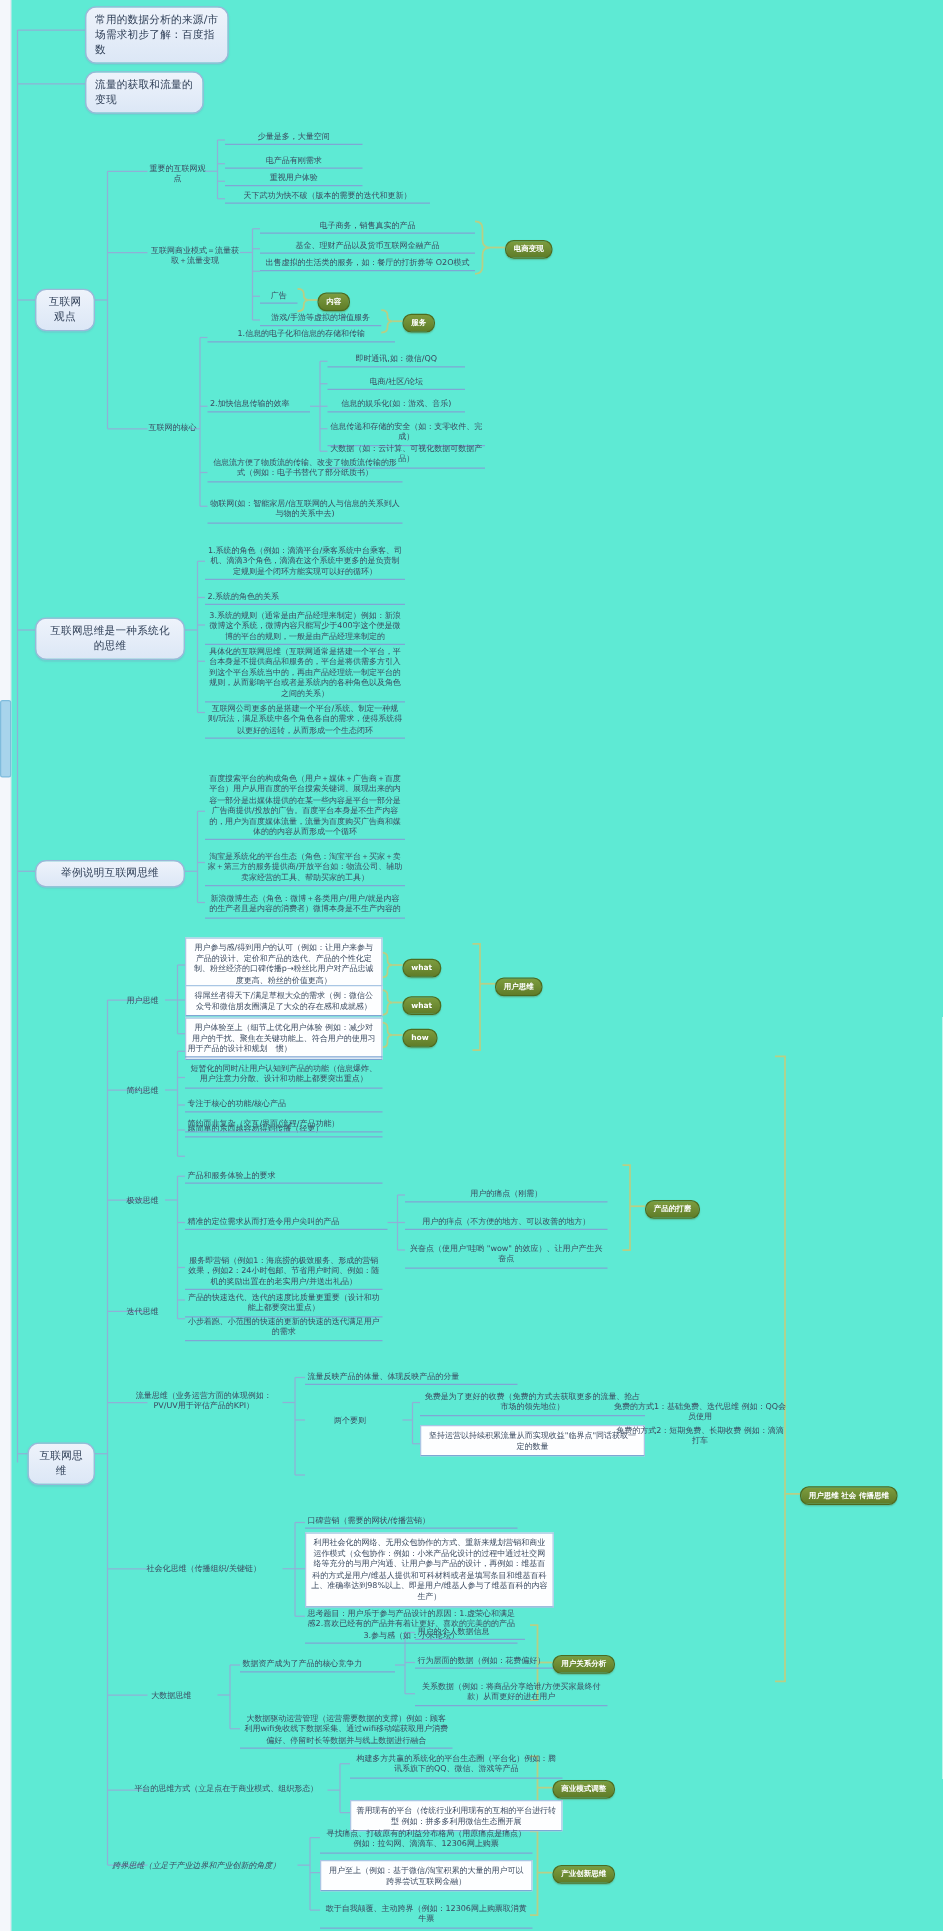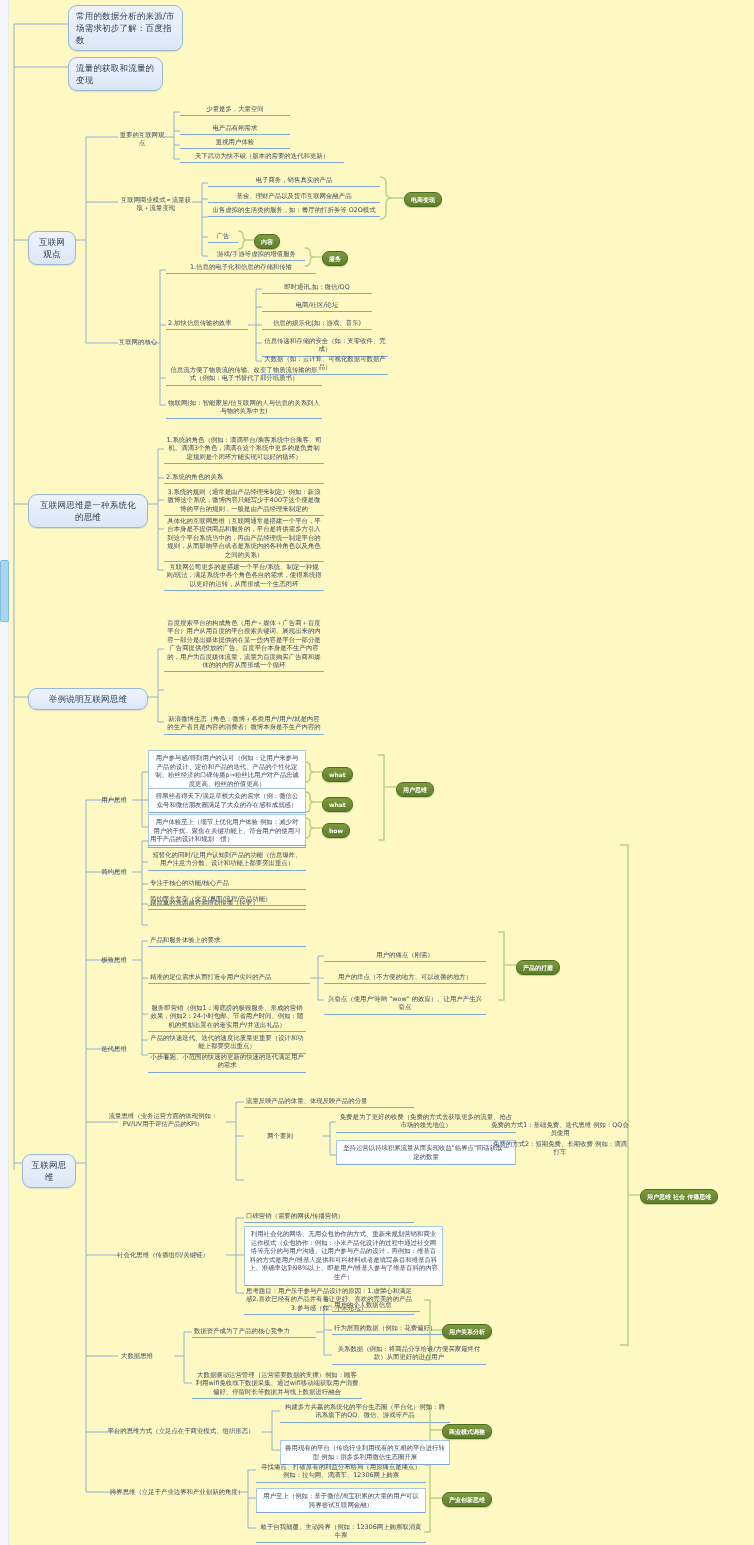--- a/index.html
+++ b/index.html
@@ -5,21 +5,21 @@
   * { box-sizing: border-box; }
   html, body {
     margin: 0; padding: 0;
     background: #ffffff;
     font-family: "DejaVu Sans", "Liberation Sans", sans-serif;
   }
   #canvas {
     position: relative;
     width: 754px;
     height: 1545px;
-    background: #fef9c3;
+    background: #5eead4;
     overflow: hidden;
     padding-left: 36px;
   }
   
   .scrollbar-track {
     position: absolute;
     left: 0; top: 0;
     width: 9px; height: 1545px;
     background: #f4f7fb;
     border-right: 1px solid #e3eaf2;
@@ -322,20 +322,21 @@
 
   <div class="leaf" style="left:164px; top:435px; width:160px;">1.系统的角色（例如：滴滴平台/乘客系统中台乘客、司机、滴滴3个角色，滴滴在这个系统中更多的是负责制定规则是个闭环方能实现可以好的循环）</div>
   <div class="leaf l" style="left:164px; top:472px; width:160px;">2.系统的角色的关系</div>
   <div class="leaf" style="left:164px; top:487px; width:160px;">3.系统的规则（通常是由产品经理来制定）例如：新浪微博这个系统，微博内容只能写少于400字这个便是微博的平台的规则，一般是由产品经理来制定的</div>
   <div class="leaf" style="left:164px; top:562px; width:160px;">互联网公司更多的是搭建一个平台/系统、制定一种规则/玩法，满足系统中各个角色各自的需求，使得系统得以更好的运转，从而形成一个生态闭环</div>
   <div class="leaf" style="left:164px; top:516px; width:160px;">具体化的互联网思维（互联网通常是搭建一个平台，平台本身是不提供商品和服务的，平台是将供需多方引入到这个平台系统当中的，再由产品经理统一制定平台的规则，从而影响平台或者是系统内的各种角色以及角色之间的关系）</div>
 
   <div class="pill center" style="left:28px; top:688px; width:120px;">举例说明互联网思维</div>
 
   <div class="leaf" style="left:164px; top:618px; width:160px;">百度搜索平台的构成角色（用户＋媒体＋广告商＋百度平台）用户从用百度的平台搜索关键词、展现出来的内容一部分是出媒体提供的在某一些内容是平台一部分是广告商提供/投放的广告。百度平台本身是不生产内容的，用户为百度媒体流量，流量为百度购买广告商和媒体的的内容从而形成一个循环</div>
+  <div class="leaf" style="left:164px; top:680px; width:160px;">淘宝是系统化的平台生态（角色：淘宝平台＋买家＋卖家＋第三方的服务提供商/开放平台如：物流公司、辅助卖家经营的工具、帮助买家的工具）</div>
   <div class="leaf" style="left:164px; top:714px; width:160px;">新浪微博生态（角色：微博＋各类用户/用户/就是内容的生产者且是内容的消费者）微博本身是不生产内容的</div>
 
   <div class="pill center" style="left:22px; top:1154px; width:54px;">互联网思维</div>
 
   <div class="plain l" style="left:96px; top:796px; width:36px;">用户思维</div>
   <div class="boxed" style="left:148px; top:750px; width:158px;">用户参与感/得到用户的认可（例如：让用户来参与产品的设计、定价和产品的迭代、产品的个性化定制、粉丝经济的口碑传播p→粉丝比用户对产品忠诚度更高、粉丝的价值更高）</div>
   <div class="boxed" style="left:148px; top:788px; width:158px;">得屌丝者得天下/满足草根大众的需求（例：微信公众号和微信朋友圈满足了大众的存在感和成就感）</div>
   <div class="boxed" style="left:148px; top:814px; width:158px;">用户体验至上（细节上优化用户体验 例如：减少对用户的干扰、聚焦在关键功能上、符合用户的使用习惯）</div>
   <div class="tag" style="left:322px; top:767px;">what</div>
   <div class="tag" style="left:322px; top:797px;">what</div>
@@ -383,19 +384,19 @@
   <div class="leaf l" style="left:332px; top:1300px; width:88px;">用户的个人数据信息</div>
   <div class="leaf l" style="left:332px; top:1323px; width:120px;">行为层面的数据（例如：花费偏好）</div>
   <div class="leaf" style="left:332px; top:1344px; width:154px;">关系数据（例如：将商品分享给谁/方便买家最终付款）从而更好的进在用户</div>
   <div class="tag" style="left:442px; top:1324px;">用户关系分析</div>
 
   <div class="plain" style="left:100px; top:1427px; width:162px;">平台的思维方式（立足点在于商业模式、组织形态）</div>
   <div class="leaf" style="left:280px; top:1402px; width:170px;">构建多方共赢的系统化的平台生态圈（平台化）例如：腾讯系旗下的QQ、微信、游戏等产品</div>
   <div class="boxed" style="left:280px; top:1440px; width:170px;">善用现有的平台（传统行业利用现有的互相的平台进行转型 例如：拼多多利用微信生态圈开展</div>
   <div class="tag" style="left:442px; top:1424px;">商业模式调整</div>
 
-  <div class="plain" style="left:108px; top:1488px; width:138px;">跨界思维（立足于产业边界和产业创新的角度）</div>
+  <div class="plain" style="left:88px; top:1488px; width:138px;font-style:italic;">跨界思维（立足于产业边界和产业创新的角度）</div>
   <div class="leaf" style="left:256px; top:1462px; width:170px;">寻找痛点、打破原有的利益分布格局（用原痛点是痛点）例如：拉勾网、滴滴车、12306网上购票</div>
   <div class="boxed" style="left:256px; top:1488px; width:170px;">用户至上（例如：基于微信/淘宝积累的大量的用户可以跨界尝试互联网金融）</div>
   <div class="leaf" style="left:256px; top:1522px; width:170px;">敢于自我颠覆、主动跨界（例如：12306网上购票取消黄牛票</div>
   <div class="tag" style="left:442px; top:1492px;">产业创新思维</div>
 
 </div>
 
 </body></html>

